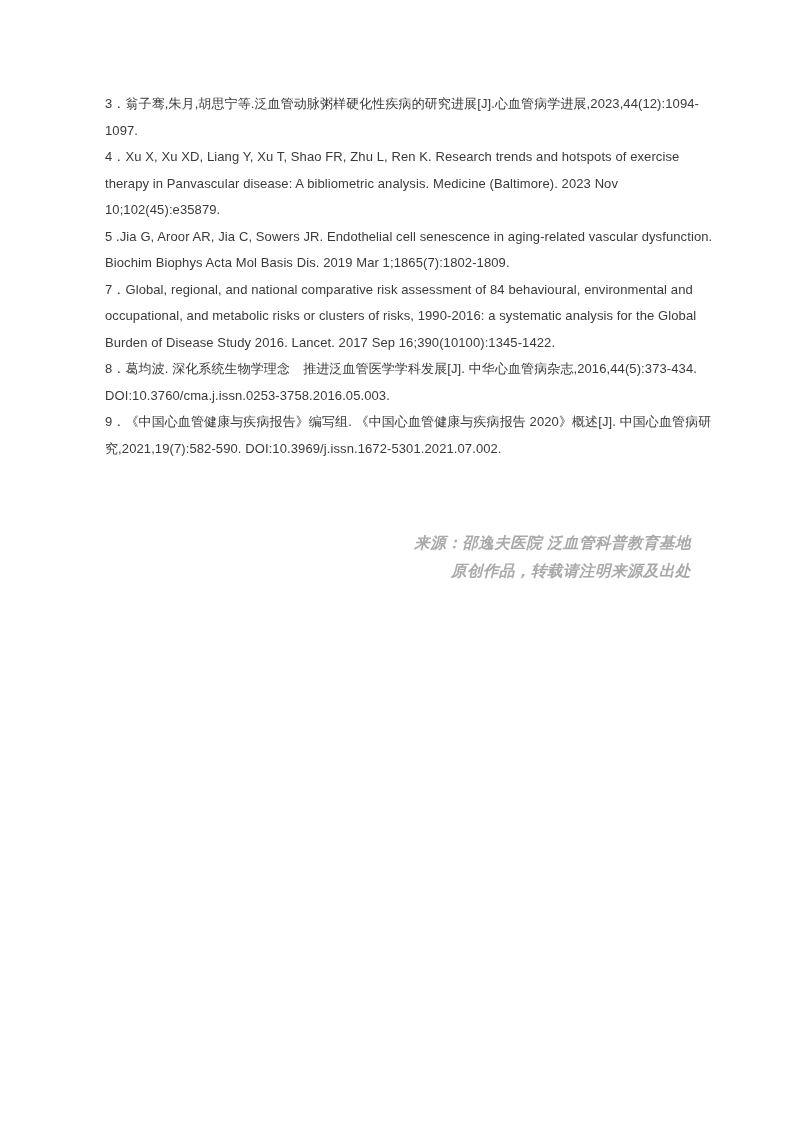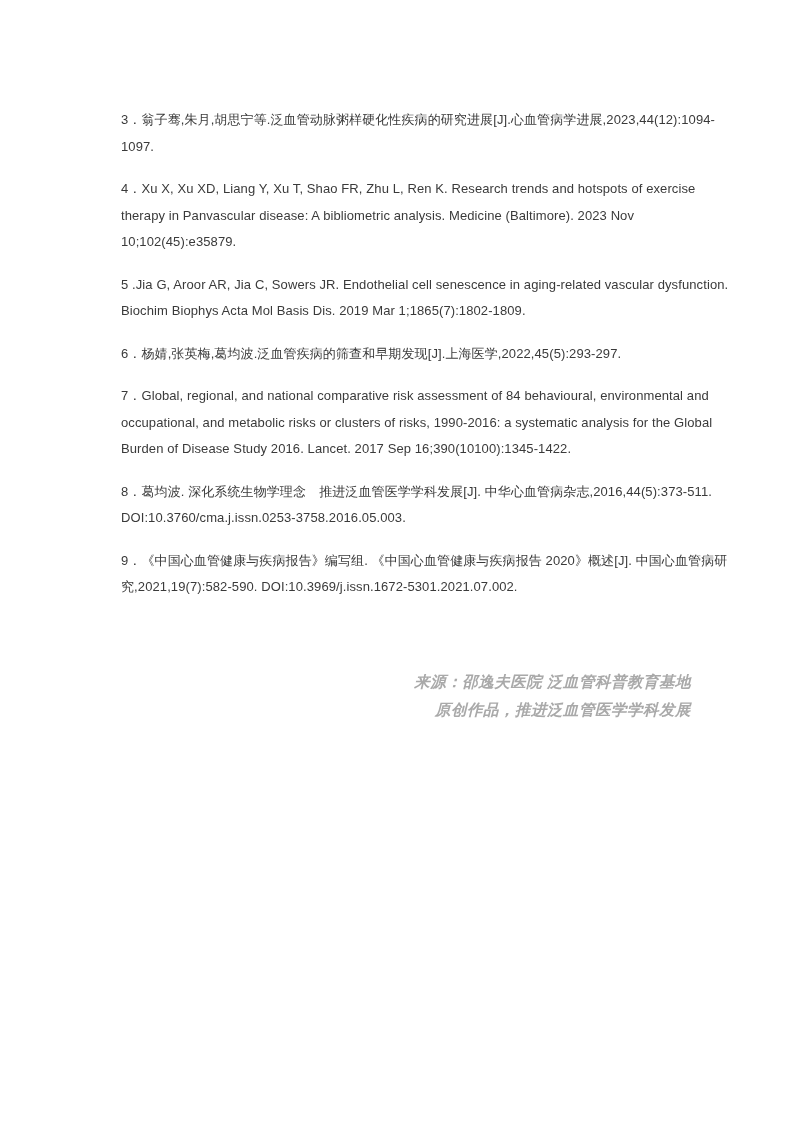--- a/index.html
+++ b/index.html
@@ -20,21 +20,21 @@
     background: #ffffff;
   }
   .content {
     padding: 91px 0 0 105px;
     width: 586px;
   }
   .references {
     width: 586px;
   }
   .ref {
-    margin: 16px;
+    margin: 0;
     padding: 0;
     font-size: 13px;
     line-height: 26.5px;
     color: #3a3a3a;
     white-space: pre;
     letter-spacing: 0.1px;
   }
   .footer {
     margin-top: 67px;
     width: 586px;
@@ -56,29 +56,28 @@
   <div class="content">
 
     <div class="references">
       <p class="ref">3．翁子骞,朱月,胡思宁等.泛血管动脉粥样硬化性疾病的研究进展[J].心血管病学进展,2023,44(12):1094-
 1097.</p>
       <p class="ref">4．Xu X, Xu XD, Liang Y, Xu T, Shao FR, Zhu L, Ren K. Research trends and hotspots of exercise
 therapy in Panvascular disease: A bibliometric analysis. Medicine (Baltimore). 2023 Nov
 10;102(45):e35879.</p>
       <p class="ref">5 .Jia G, Aroor AR, Jia C, Sowers JR. Endothelial cell senescence in aging-related vascular dysfunction.
 Biochim Biophys Acta Mol Basis Dis. 2019 Mar 1;1865(7):1802-1809.</p>
-      <p class="ref">6．杨婧,张英梅,葛均波.泛血管疾病的筛查和早期发现[J].上海医学,2022,45(5):293-297.</p>
       <p class="ref">7．Global, regional, and national comparative risk assessment of 84 behavioural, environmental and
 occupational, and metabolic risks or clusters of risks, 1990-2016: a systematic analysis for the Global
 Burden of Disease Study 2016. Lancet. 2017 Sep 16;390(10100):1345-1422.</p>
-      <p class="ref">8．葛均波. 深化系统生物学理念　推进泛血管医学学科发展[J]. 中华心血管病杂志,2016,44(5):373-511.
+      <p class="ref">8．葛均波. 深化系统生物学理念　推进泛血管医学学科发展[J]. 中华心血管病杂志,2016,44(5):373-434.
 DOI:10.3760/cma.j.issn.0253-3758.2016.05.003.</p>
       <p class="ref">9．《中国心血管健康与疾病报告》编写组. 《中国心血管健康与疾病报告 2020》概述[J]. 中国心血管病研
 究,2021,19(7):582-590. DOI:10.3969/j.issn.1672-5301.2021.07.002.</p>
     </div>
 
     <div class="footer">
       <div class="footer-line">来源：邵逸夫医院 泛血管科普教育基地</div>
-      <div class="footer-line">原创作品，推进泛血管医学学科发展</div>
+      <div class="footer-line">原创作品，转载请注明来源及出处</div>
     </div>
 
   </div>
 </div>
 
 </body></html>

